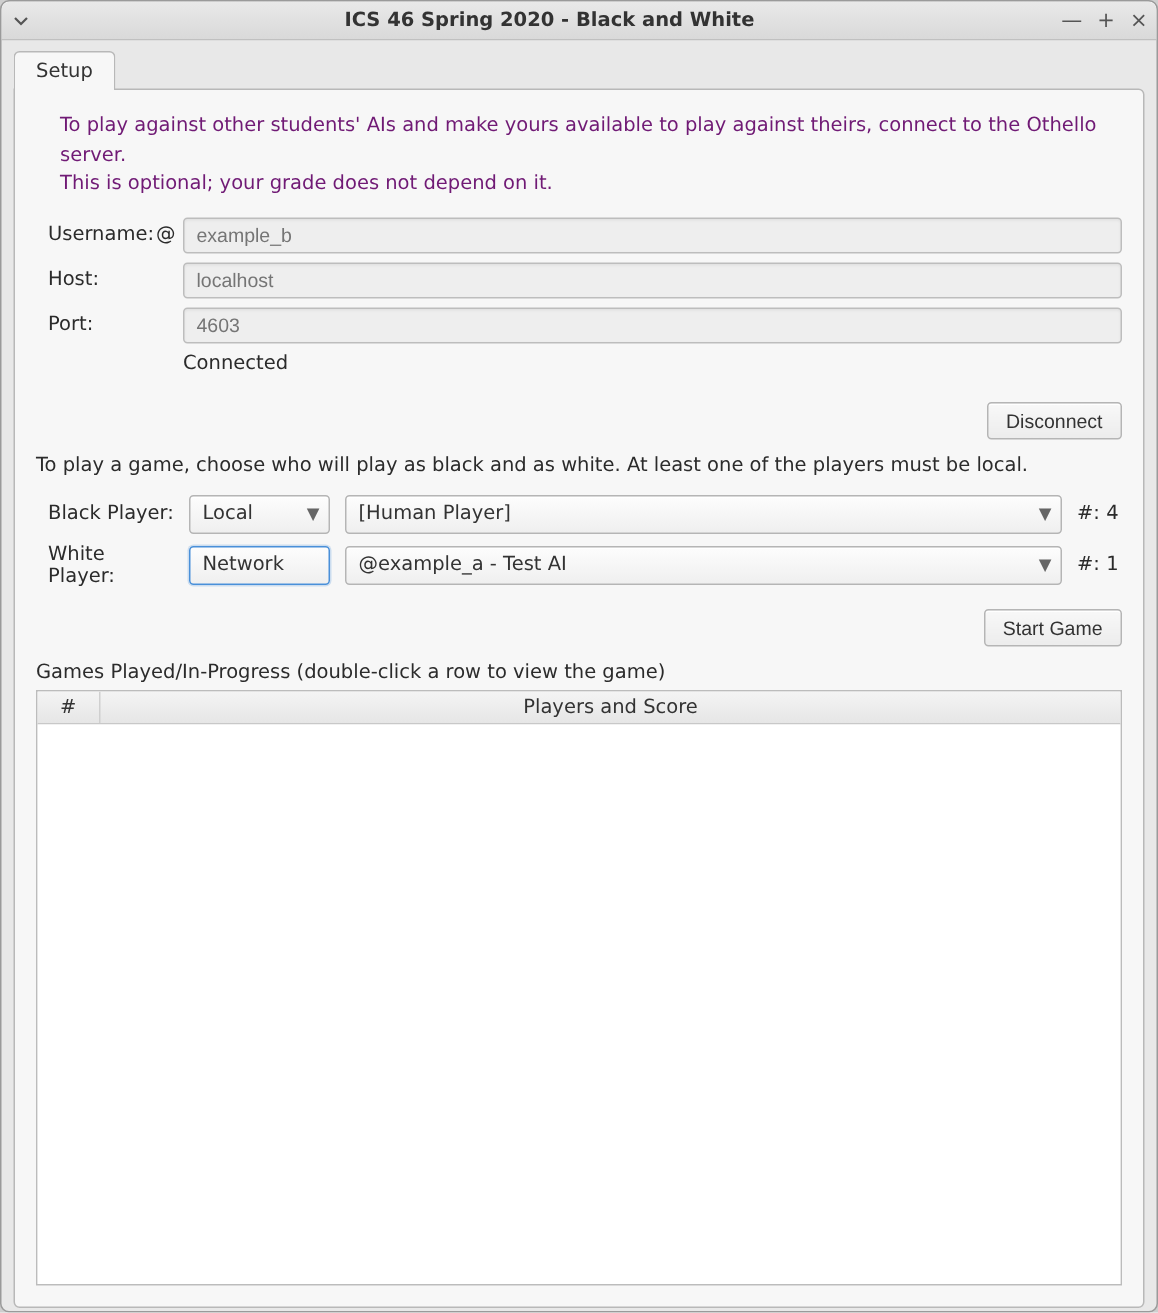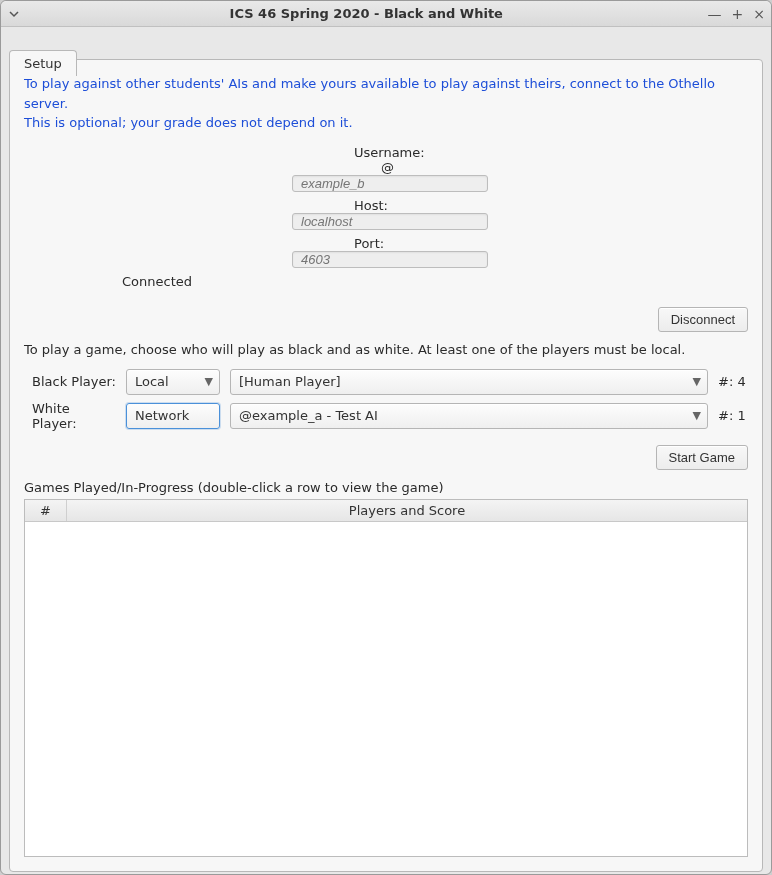--- a/index.html
+++ b/index.html
@@ -63,63 +63,61 @@
   }
   .tab {
     background: #f7f7f7;
     border: 1px solid #b8b8b8;
     border-bottom: none;
     border-radius: 4px 4px 0 0;
     padding: 5px 14px;
     font-size: 13px;
     color: #333;
     position: relative;
-    top: 17px;
+    top: 1px;
   }
   .tab-panel {
     flex: 1;
     background: #f7f7f7;
     border: 1px solid #b8b8b8;
     border-radius: 0 4px 4px 4px;
     padding: 14px;
     display: flex;
     flex-direction: column;
     overflow: hidden;
   }
 
-  .intro-text { line-height: 1.5; margin-bottom: 12px; color: #1d4ed8; }
+  .intro-text { line-height: 1.5; margin-bottom: 12px; color: #701a75; margin-left: 16px; }
 
   
   .form-section { margin-left: 8px; margin-bottom: 6px; }
   .form-row {
     display: flex;
     align-items: center;
     margin-bottom: 6px;
-    flex-direction: column;
   }
   .form-row label {
     width: 72px;
     color: #2b2b2b;
   }
   .at-prefix {
     width: 18px;
     color: #2b2b2b;
     text-align: left;
   }
   .text-input {
     flex: 1;
     height: 24px;
     border: 1px solid #bdbdbd;
     border-radius: 3px;
     background: #eeeeee;
     padding: 0 8px;
     font-size: 13px;
     color: #777;
     box-shadow: inset 0 1px 2px rgba(0,0,0,0.06);
-    font-style: italic;
   }
   .text-input:disabled { background: #eeeeee; color: #999; }
   .status-row {
     display: flex;
     align-items: center;
   }
   .status-row .spacer { width: 90px; }
   .status-text { margin-left: 0px; color: #2b2b2b; }
 
   

